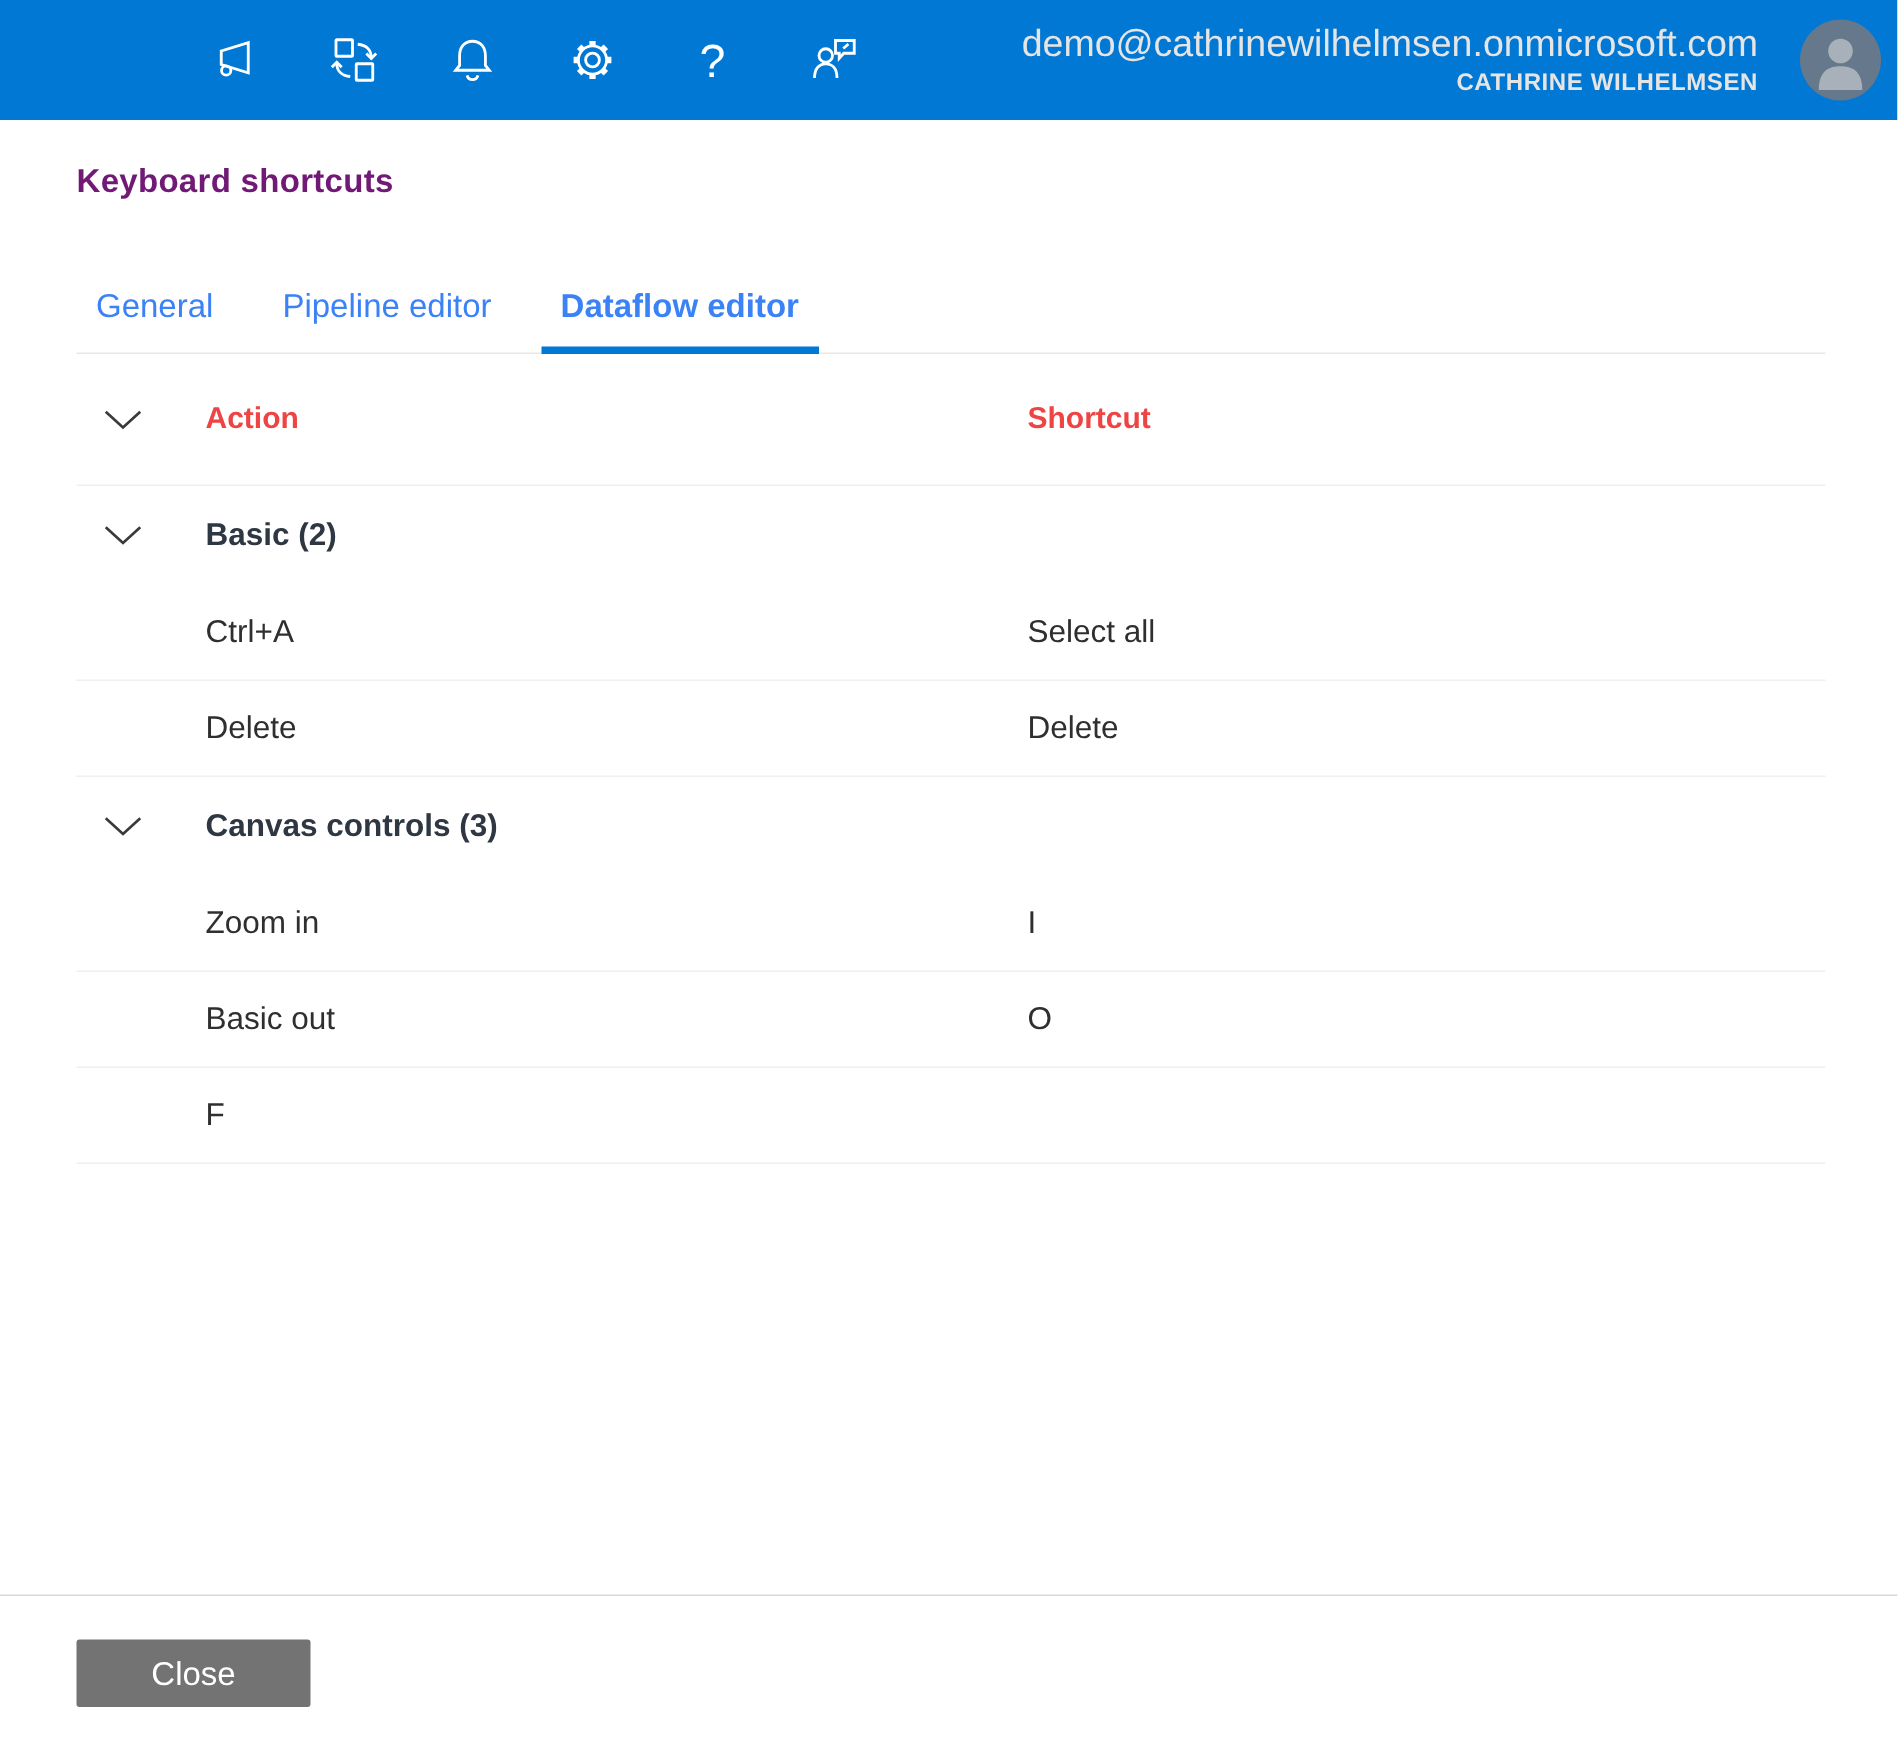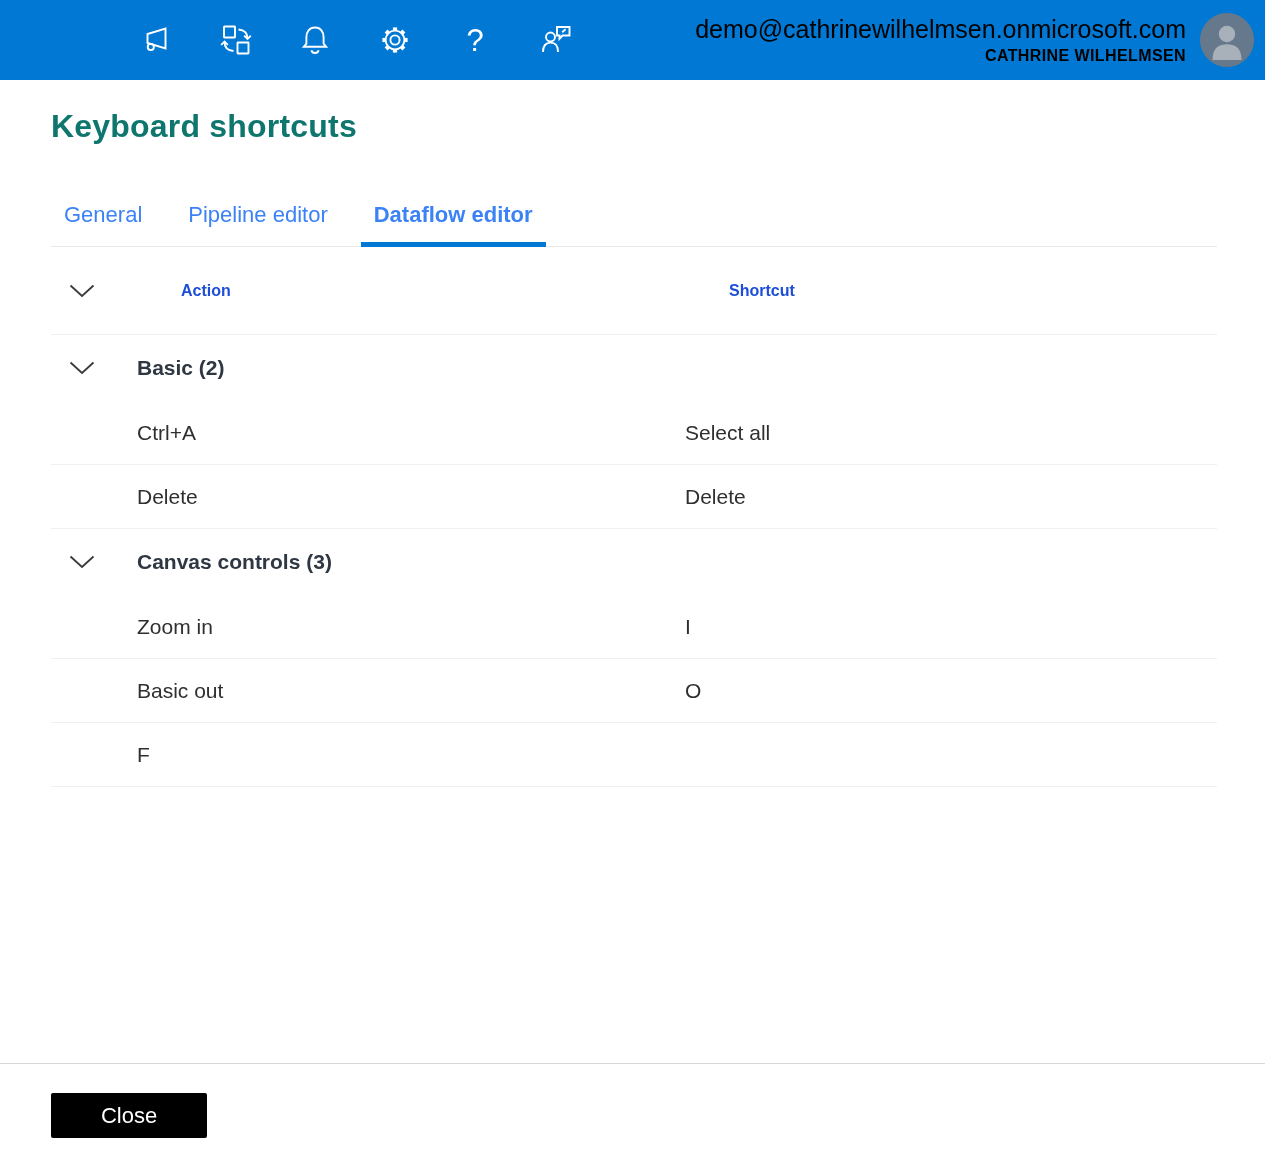--- a/index.html
+++ b/index.html
@@ -16,65 +16,65 @@
     display:flex; align-items:center;
   }
   .topbar-icons { display:flex; gap:44px; margin-left:137px; }
   .tb-btn {
     width:36px; height:36px; background:transparent; border:none;
     display:flex; align-items:center; justify-content:center; cursor:pointer;
     color:#ffffff;
   }
   .tb-btn svg { display:block; }
   .help-glyph { font-size:31px; font-weight:400; color:#fff; line-height:1; }
-  .user-block { margin-left:auto; text-align:right; color:#000000; margin-right:14px; }
+  .user-block { margin-left:auto; text-align:right; color:#e5e5e5; margin-right:28px; }
   .user-email { font-size:25px; line-height:31px; font-weight:400; }
   .user-name  { font-size:16px; line-height:21px; font-weight:700; letter-spacing:.4px; }
   .avatar {
     width:54px; height:54px; border-radius:50%; overflow:hidden;
     background:#66788b; margin-right:11px; flex:0 0 54px; cursor:pointer;
   }
 
   
   .main { flex:1 1 auto; padding:0 48px 0 51px; overflow:hidden; }
-  .page-title { font-size:32px; font-weight:700; color:#0f766e; margin-top:28px; letter-spacing:.2px; }
+  .page-title { font-size:22px; font-weight:700; color:#701a75; margin-top:28px; letter-spacing:.2px; }
 
   .tabs { display:flex; gap:20px; margin-top:57px; border-bottom:1px solid #e8e8e8; }
   .tab {
     font-size:22px; color:#3b82f6; padding:0 13px 18px 13px;
     position:relative; cursor:pointer; white-space:nowrap;
   }
   .tab.active { font-weight:700; }
   .tab.active::after {
     content:""; position:absolute; left:0; right:0; bottom:-1px;
     height:5px; background:#0078d4;
   }
 
   
   .shortcut-table { width:100%; }
   .row {
     display:grid; grid-template-columns:86px 548px 1fr;
     align-items:center; min-height:64px; border-bottom:1px solid #efefef;
     font-size:21px;
   }
   .row.head { min-height:88px; }
-  .row.head .cell { font-weight:700; font-size:16px; color:#1d4ed8;margin-left:44px; }
+  .row.head .cell { font-weight:700; font-size:20px; color:#ef4444; }
   .row.group { border-bottom:none; min-height:66px; }
   .row.group .cell { font-weight:700; color:#2e3742; }
   .chev-cell { padding-left:14px; display:flex; align-items:center; }
   .chev-btn { background:none; border:none; cursor:pointer; padding:4px; display:flex; }
   .chev-btn svg { display:block; }
 
   
   .footer {
     flex:0 0 107px; border-top:1px solid #d8d8d8;
     padding:29px 0 0 51px;
   }
   .close-btn {
-    width:156px; height:45px; background:#000000; color:#ffffff;
+    width:156px; height:45px; background:#737373; color:#ffffff;
     font-size:22px; font-family:inherit; border:none; border-radius:2px; cursor:pointer;
   }
 </style>
 </head>
 <body>
 
 <header class="topbar">
   <div class="topbar-icons">
     <button class="tb-btn">
       <svg width="36" height="36" viewBox="0 0 36 36" fill="none" stroke="#fff" stroke-width="1.9">

